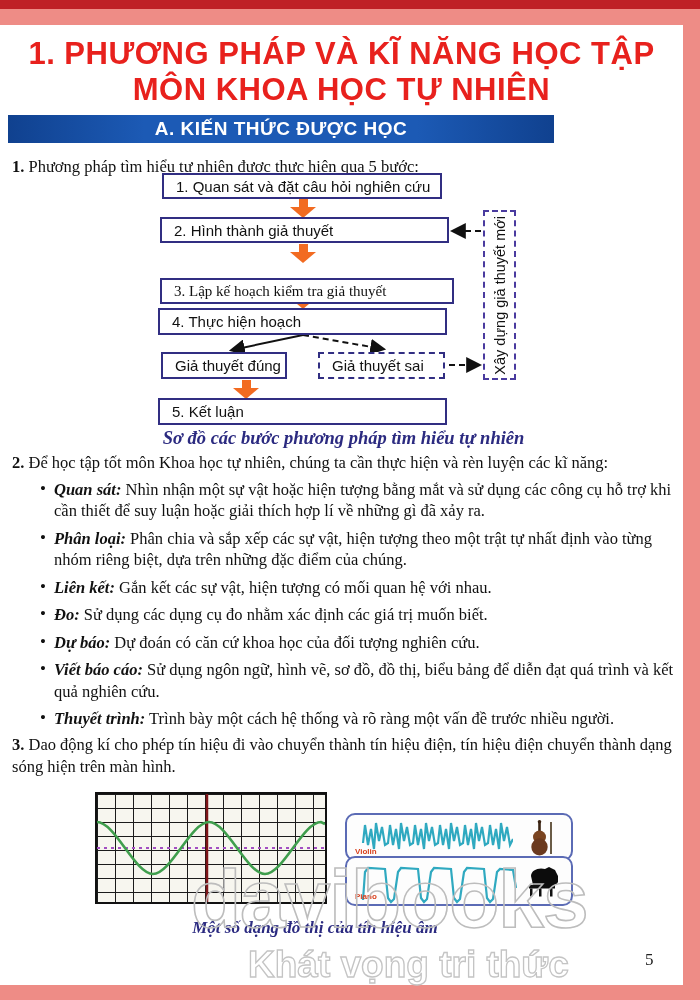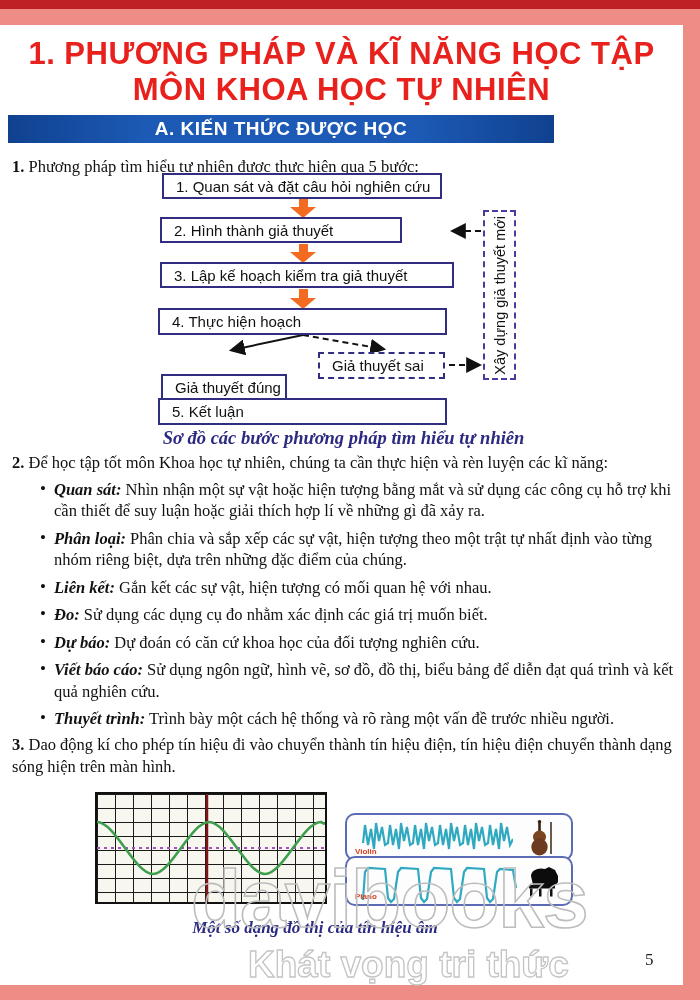--- a/index.html
+++ b/index.html
@@ -135,32 +135,32 @@
   <line x1="303" y1="165" x2="383" y2="179" stroke="#111" stroke-width="2" stroke-dasharray="6,4" marker-end="url(#ah)"></line>
   <line x1="481" y1="61" x2="453" y2="61" stroke="#111" stroke-width="2" stroke-dasharray="6,4" marker-end="url(#ah)"></line>
   <line x1="449" y1="195" x2="479" y2="195" stroke="#111" stroke-width="2" stroke-dasharray="6,4" marker-end="url(#ah)"></line>
 </svg>
 
 <div class="fc-box" style="left:162px; top:173px; width:280px; height:26px;text-align:center;">1. Quan sát và đặt câu hỏi nghiên cứu</div>
 <div class="oarrow" style="left:290px; top:199px;">
     <div class="stem" style="height:8px;"></div>
     <div class="head"></div>
   </div>
-<div class="fc-box" style="left:160px; top:217px; width:242px; height:26px;">2. Hình thành giả thuyết</div>
+<div class="fc-box" style="left:160px; top:217px; width:289px; height:26px;">2. Hình thành giả thuyết</div>
 <div class="oarrow" style="left:290px; top:244px;">
     <div class="stem" style="height:8px;"></div>
     <div class="head"></div>
   </div>
-<div class="fc-box" style="left:160px; top:262px; width:294px; height:26px;">3. Lập kế hoạch kiểm tra giả thuyết</div>
+<div class="fc-box" style="left:160px; top:278px; width:294px; height:26px;font-family:Liberation Serif, serif;">3. Lập kế hoạch kiểm tra giả thuyết</div>
 <div class="oarrow" style="left:290px; top:289px;">
     <div class="stem" style="height:9px;"></div>
     <div class="head"></div>
   </div>
 <div class="fc-box" style="left:158px; top:308px; width:289px; height:27px;">4. Thực hiện hoạch</div>
-<div class="fc-box" style="left:161px; top:352px; width:126px; height:27px;margin-top:22px;">Giả thuyết đúng</div>
+<div class="fc-box" style="left:161px; top:352px; width:126px; height:27px;">Giả thuyết đúng</div>
 <div class="fc-box fc-dashed" style="left:318px; top:352px; width:127px; height:27px;">Giả thuyết sai</div>
 <div class="oarrow" style="left:233px; top:380px;">
     <div class="stem" style="height:8px;"></div>
     <div class="head"></div>
   </div>
 <div class="fc-box" style="left:158px; top:398px; width:289px; height:27px;">5. Kết luận</div>
 <div class="fc-side">
     <span>Xây dựng giả thuyết mới</span>
   </div>
 

